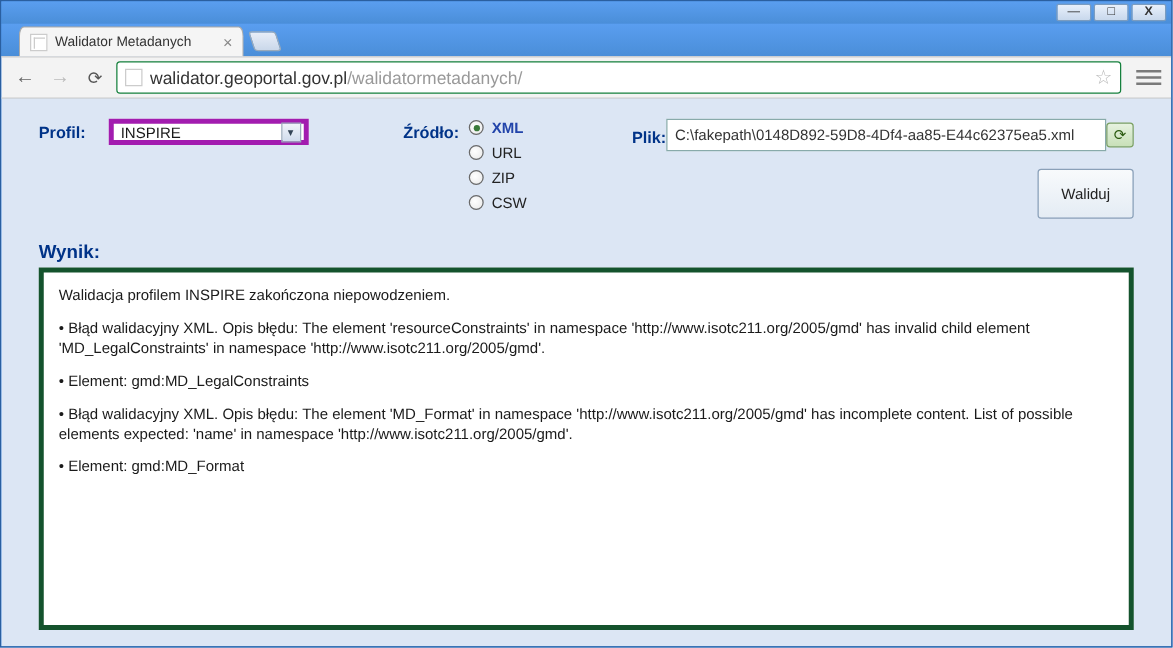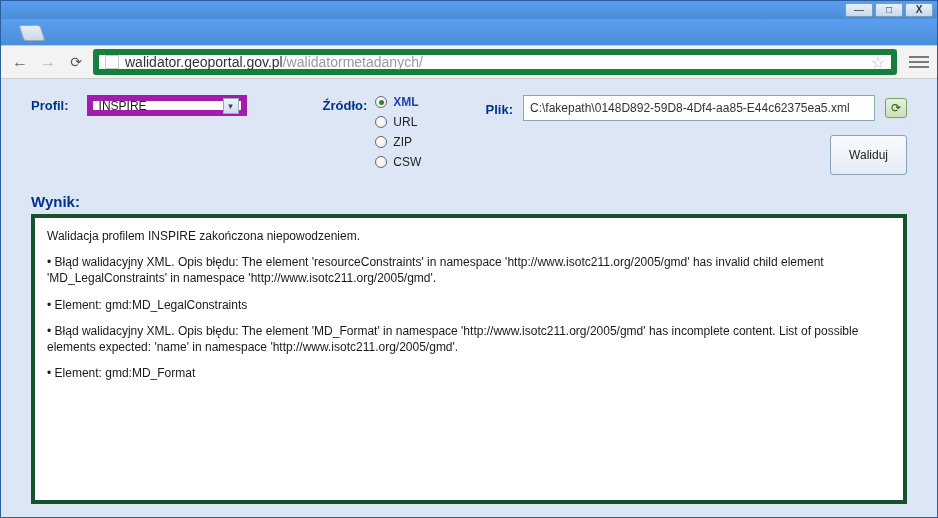--- a/index.html
+++ b/index.html
@@ -18,62 +18,67 @@
   .tab .favicon::after { content: ""; position: absolute; left: 2px; top: 2px; width: 8px; height: 8px; border: 1px solid #ccc; border-bottom: none; border-right: none; }
   .tab .title { color: #333; font-size: 11px; flex: 1; }
   .tab .x { color: #888; font-size: 13px; margin-left: 8px; cursor: pointer; }
   .newtab { width: 22px; height: 16px; background: linear-gradient(#e8eef8,#cad8ea); border: 1px solid #9ab; border-radius: 3px; margin: 0 0 4px 6px; transform: skewX(18deg); }
 
   
   .toolbar { height: 34px; background: #f3f3f3; border-top: 1px solid #ccc; border-bottom: 1px solid #ccc; display: flex; align-items: center; padding: 0 8px; gap: 6px; }
   .nav-btn { width: 22px; height: 22px; display: flex; align-items: center; justify-content: center; color: #666; font-size: 16px; cursor: pointer; }
   .nav-btn.disabled { color: #bbb; }
   .reload { color: #555; font-size: 14px; }
-  .omnibox { flex: 1; height: 26px; background: #fff; border: 6px solid #15803d; border-radius: 3px; display: flex; align-items: center; padding: 0 6px; gap: 6px; }
+  .omnibox { flex: 1; height: 26px; background: #fff; border: 1px solid #15803d; border-radius: 3px; display: flex; align-items: center; padding: 0 6px; gap: 6px; }
   .page-icon { width: 14px; height: 14px; border: 1px solid #ccc; background: #fff; }
   .url { font-size: 14px; color: #333; }
   .url .path { color: #999; }
   .star { color: #bbb; font-size: 16px; cursor: pointer; }
   .menu-icon { width: 20px; height: 18px; display: flex; flex-direction: column; justify-content: center; gap: 3px; margin-left: 6px; cursor: pointer; }
   .menu-icon span { height: 2px; background: #7a7a7a; width: 100%; }
 
   
   .page { background: #dce6f4; height: calc(100% - 18px - 26px - 34px); padding: 16px 30px; color: #1a1a1a; }
   .form-row { display: flex; align-items: flex-start; gap: 18px; }
   .label { color: #003388; font-weight: bold; font-size: 13px; padding-top: 3px; }
-  .profile-select { width: 160px; height: 21px; background: #fff; border: 6px solid #a21caf; display: flex; align-items: center; justify-content: space-between; padding: 0 2px 0 6px; font-size: 12px; }
+  .profile-select { width: 160px; height: 21px; background: #fff; border: 4px solid #a21caf; display: flex; align-items: center; justify-content: space-between; padding: 0 2px 0 6px; font-size: 12px; }
   .select-arrow { width: 16px; height: 16px; background: linear-gradient(#f0f4fa,#d0dcec); border: 1px solid #9ab; display: flex; align-items:center; justify-content:center; font-size: 9px; color: #345; }
 
   .source-col { display: flex; gap: 8px; }
   .radio-group { display: flex; flex-direction: column; gap: 6px; justify-content: center; }
   .radio-item { display: flex; align-items: center; gap: 6px; font-size: 12px; color: #222; }
   .radio-item .dot { width: 12px; height: 12px; border: 1px solid #6a6a6a; border-radius: 50%; background: radial-gradient(circle at 40% 40%, #fff, #e8e8e8); display:flex; align-items:center; justify-content:center; }
   .radio-item.selected .dot::after { content:""; width:5px; height:5px; background: #3a7a3a; border-radius:50%; }
   .radio-item.selected .optlabel { font-weight: bold; color: #2244aa; }
 
   .file-col { display: flex; flex-direction: column; align-items: flex-end; gap: 14px; }
-  .file-line { display: flex; align-items: center; gap: 10px; }
+  .file-line { display: flex; align-items: center; }
   .file-input { width: 352px; height: 26px; border: 1px solid #8aa; background: #fff; padding: 2px 6px; font-size: 12px; color: #333; }
   .icon-btn { width: 22px; height: 20px; background: linear-gradient(#e6f2e0, #c8e0b8); border: 1px solid #7aa060; border-radius: 3px; display:flex; align-items:center; justify-content:center; color: #2a5a10; font-size: 12px; cursor:pointer; }
   .validate-btn { height: 40px; padding: 0 18px; background: linear-gradient(#f8fafc, #e4ecf4); border: 1px solid #8aa0b8; border-radius: 3px; font-size: 12px; color: #222; cursor: pointer; }
 
   .result-label { margin-top: 18px; color: #003388; font-weight: bold; font-size: 15px; }
   .result-box { margin-top: 4px; background: #fff; border: 4px solid #14532d; height: 290px; padding: 10px 12px; font-size: 12px; color: #1a1a1a; overflow: hidden; }
   .result-box p { margin-bottom: 10px; line-height: 1.35; }
 </style>
 </head>
 <body>
 
 <div class="titlebar">
   <div class="win-btn">—</div>
   <div class="win-btn">□</div>
   <div class="win-btn close">X</div>
 </div>
 
 <div class="tabstrip">
+  <div class="tab">
+    <div class="favicon"></div>
+    <span class="title">Walidator Metadanych</span>
+    <span class="x">×</span>
+  </div>
   <div class="newtab"></div>
 </div>
 
 <div class="toolbar">
   <div class="nav-btn">←</div>
   <div class="nav-btn disabled">→</div>
   <div class="nav-btn reload">⟳</div>
   <div class="omnibox">
     <div class="page-icon"></div>
     <span class="url">

